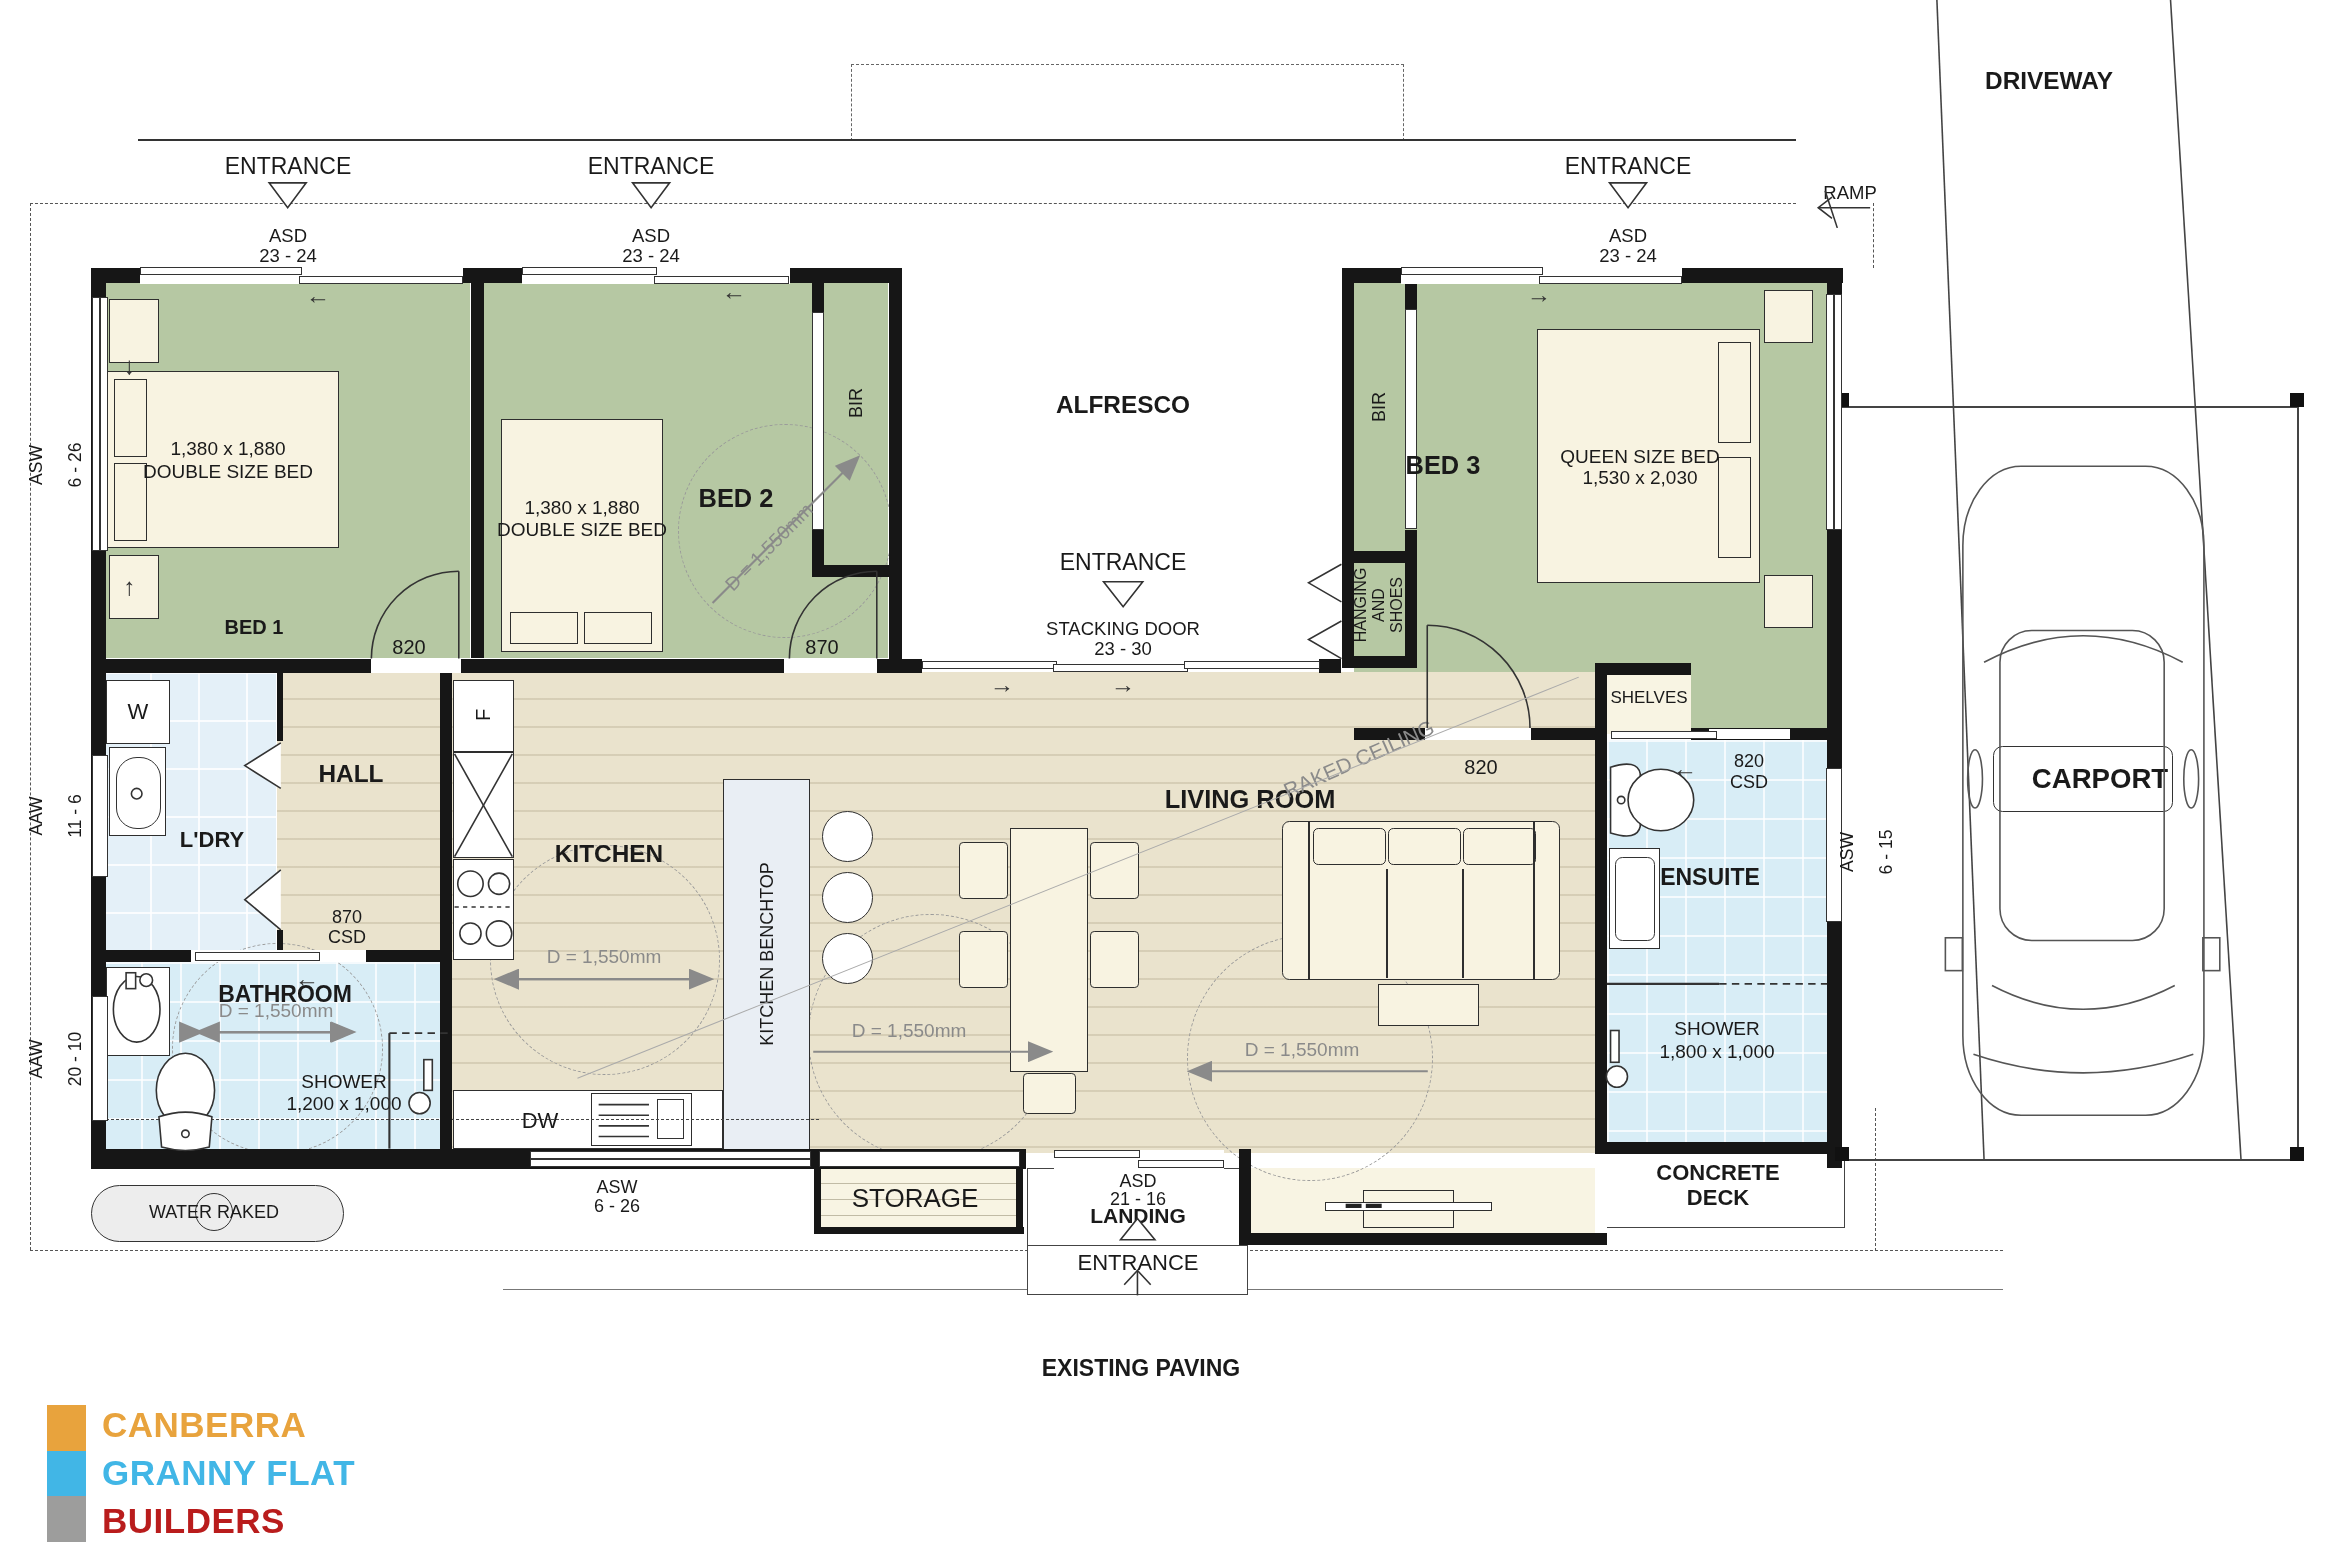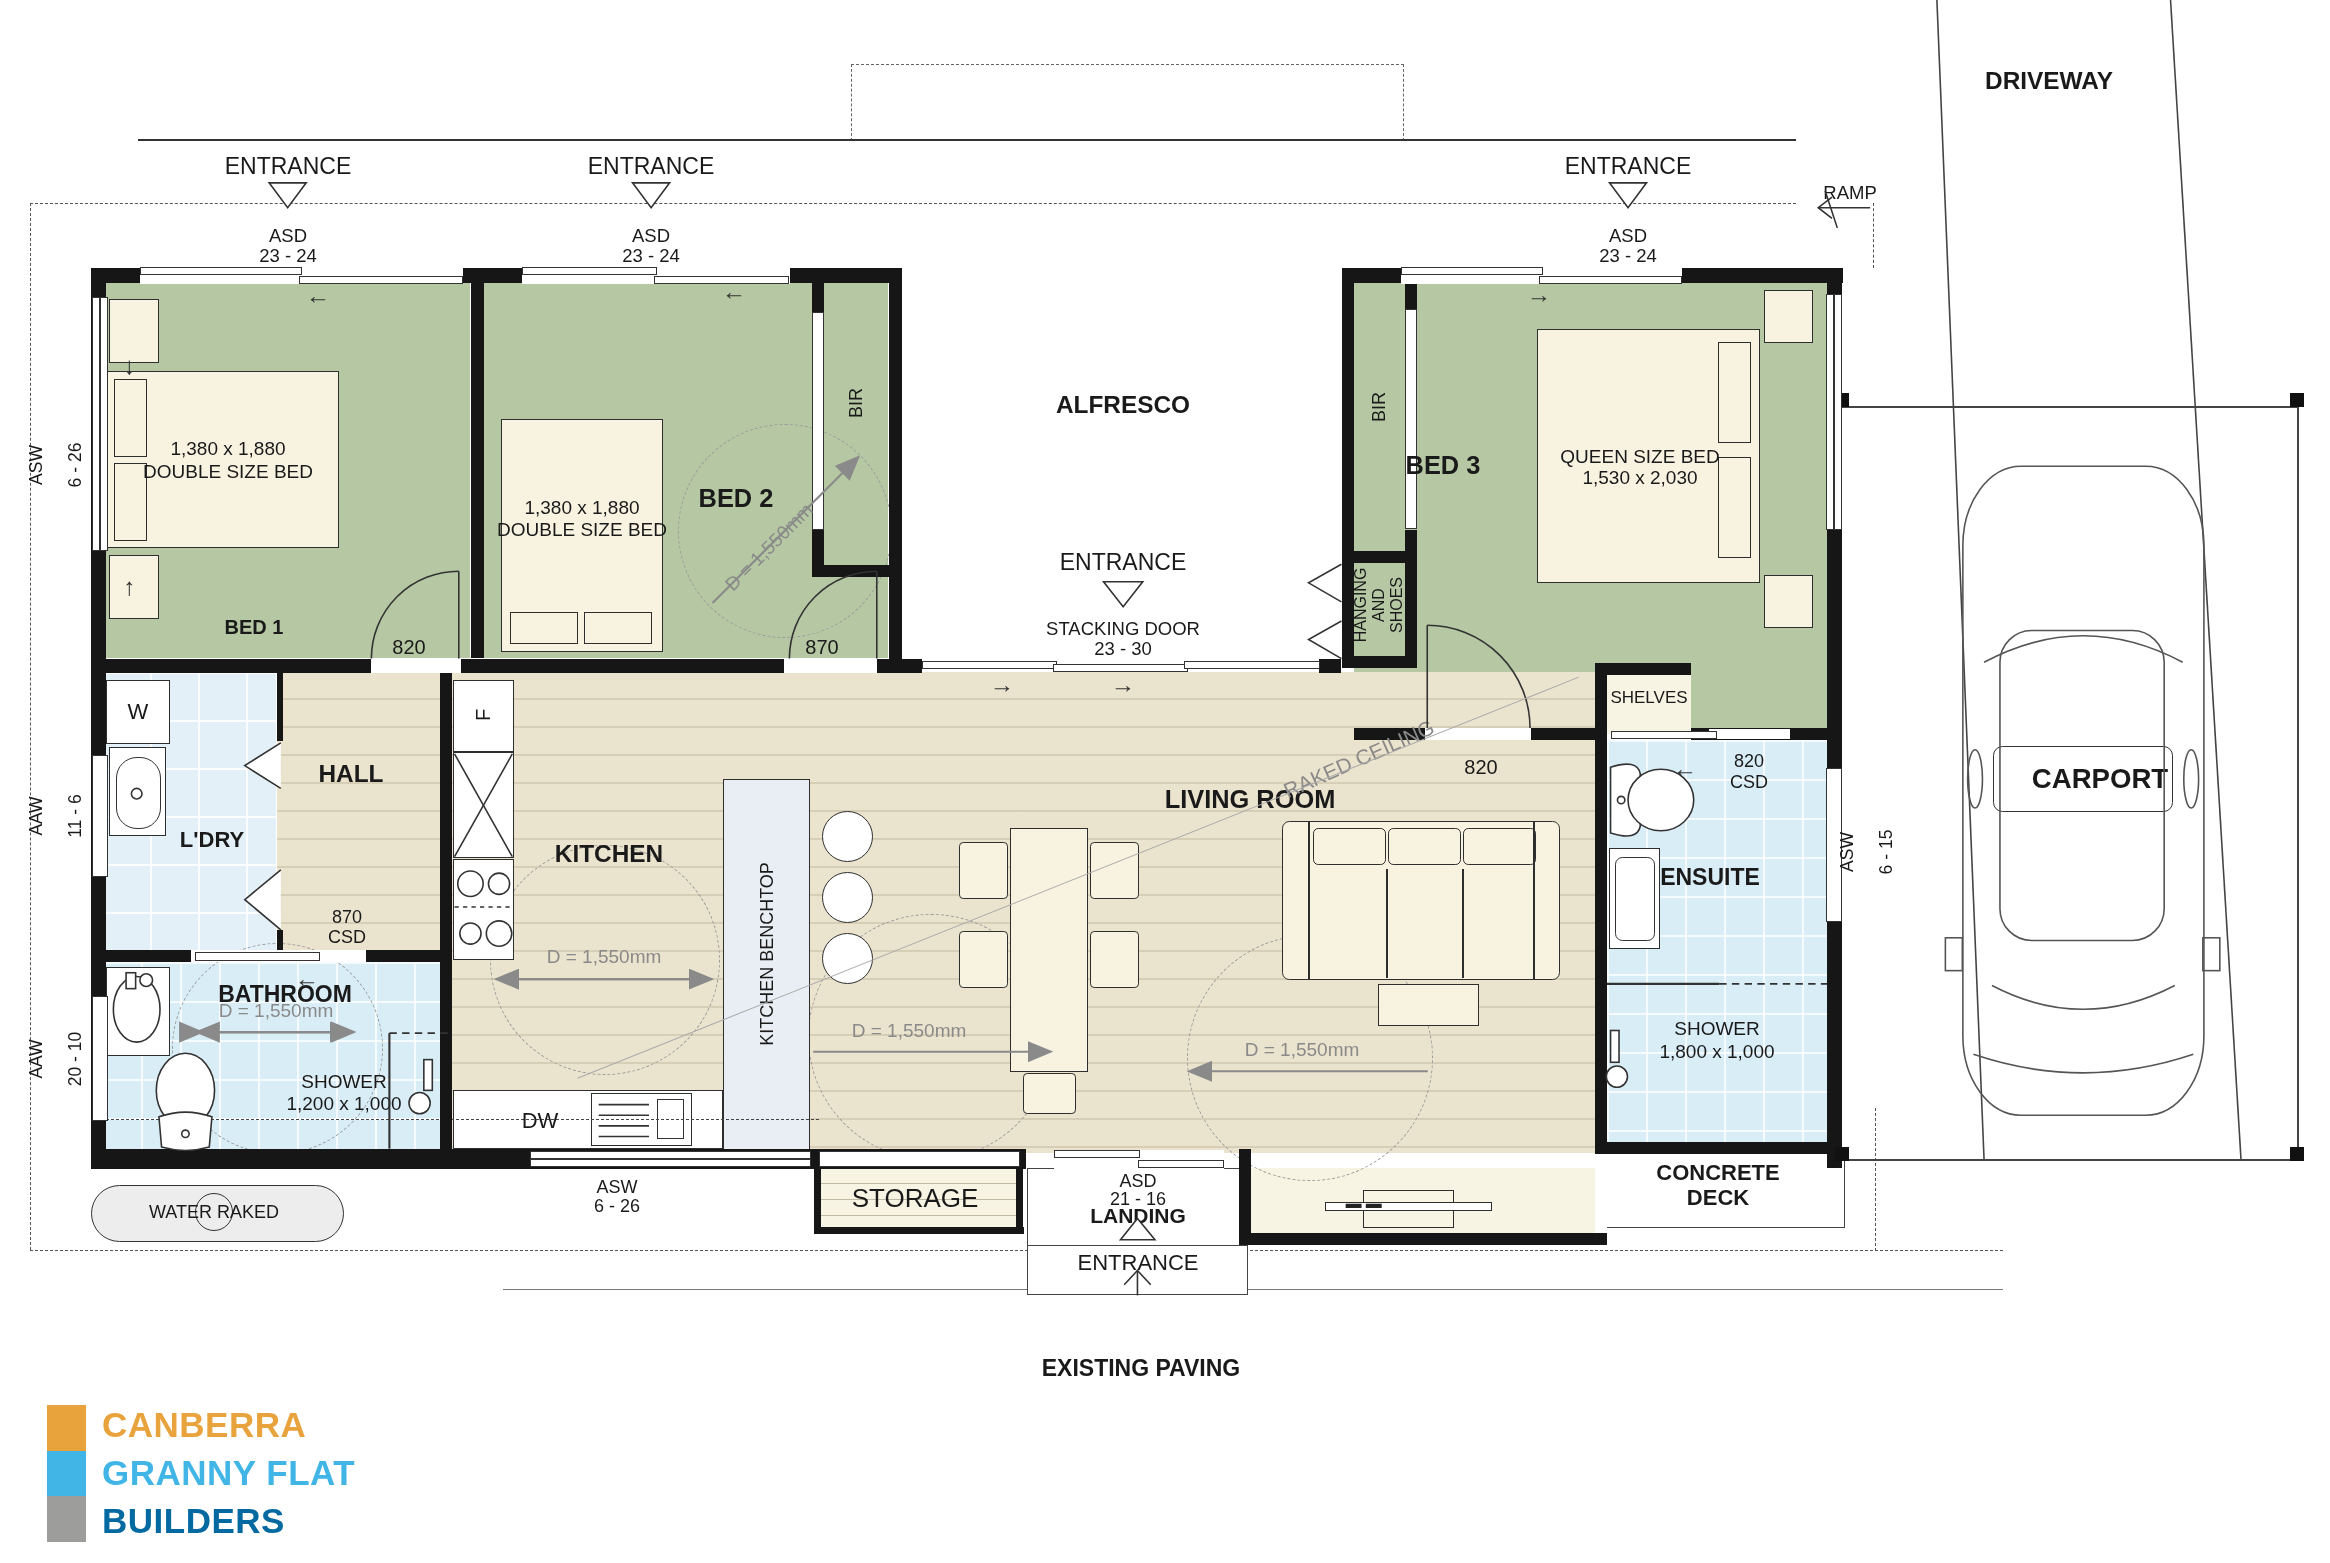--- a/index.html
+++ b/index.html
@@ -457,16 +457,16 @@
   <div class="arrow" style="left:307px;top:979px;">←</div>
   <div class="arrow" style="left:1685px;top:769px;">←</div>
   <div class="arrow" style="left:129px;top:366px;">↓</div>
   <div class="arrow" style="left:129px;top:587px;">↑</div>
 
   <div class="logo-bar" style="left:47px;top:1405px;width:39px;height:46px;background:#E8A33D;"></div>
   <div class="logo-bar" style="left:47px;top:1451px;width:39px;height:46px;background:#41B6E6;"></div>
   <div class="logo-bar" style="left:47px;top:1496px;width:39px;height:46px;background:#9D9D9C;"></div>
   <div class="abs" style="left:102px;top:1405px;font-size:35px;font-weight:bold;color:#E8A33D;z-index:40;letter-spacing:0.5px;">CANBERRA</div>
   <div class="abs" style="left:102px;top:1453px;font-size:35px;font-weight:bold;color:#41B6E6;z-index:40;letter-spacing:0.5px;">GRANNY FLAT</div>
-  <div class="abs" style="left:102px;top:1501px;font-size:35px;font-weight:bold;color:#0369a1;z-index:40;letter-spacing:0.5px;">BUILDERS</div>
+  <div class="abs" style="left:102px;top:1501px;font-size:35px;font-weight:bold;color:#b91c1c;z-index:40;letter-spacing:0.5px;">BUILDERS</div>
 
 </div>
 
 
 </body></html>

